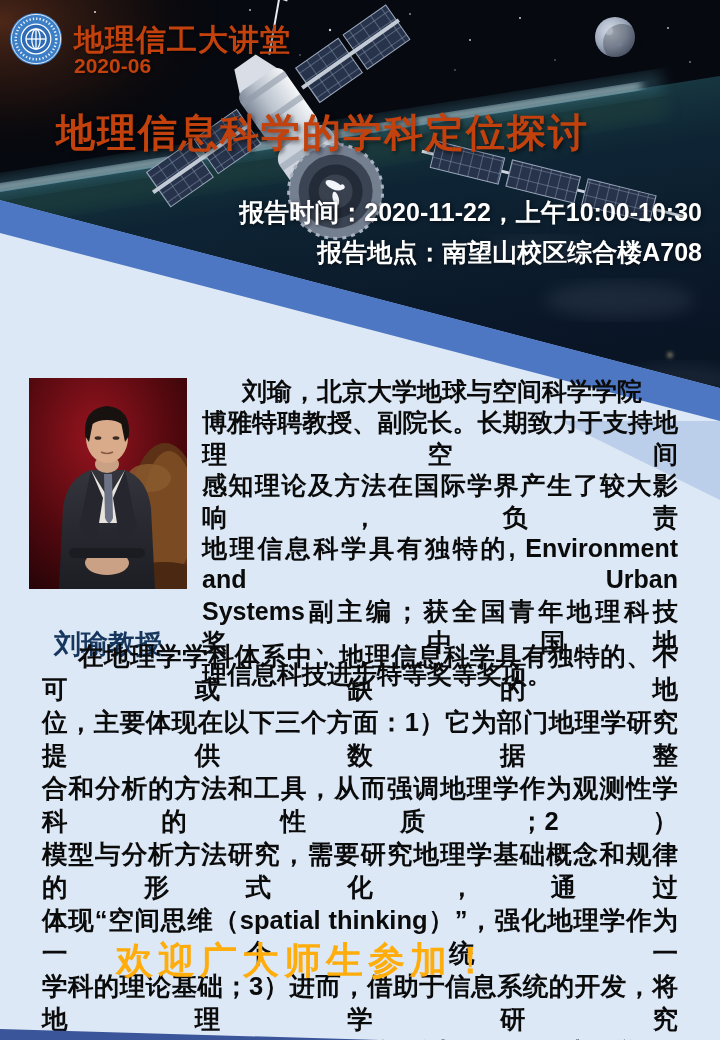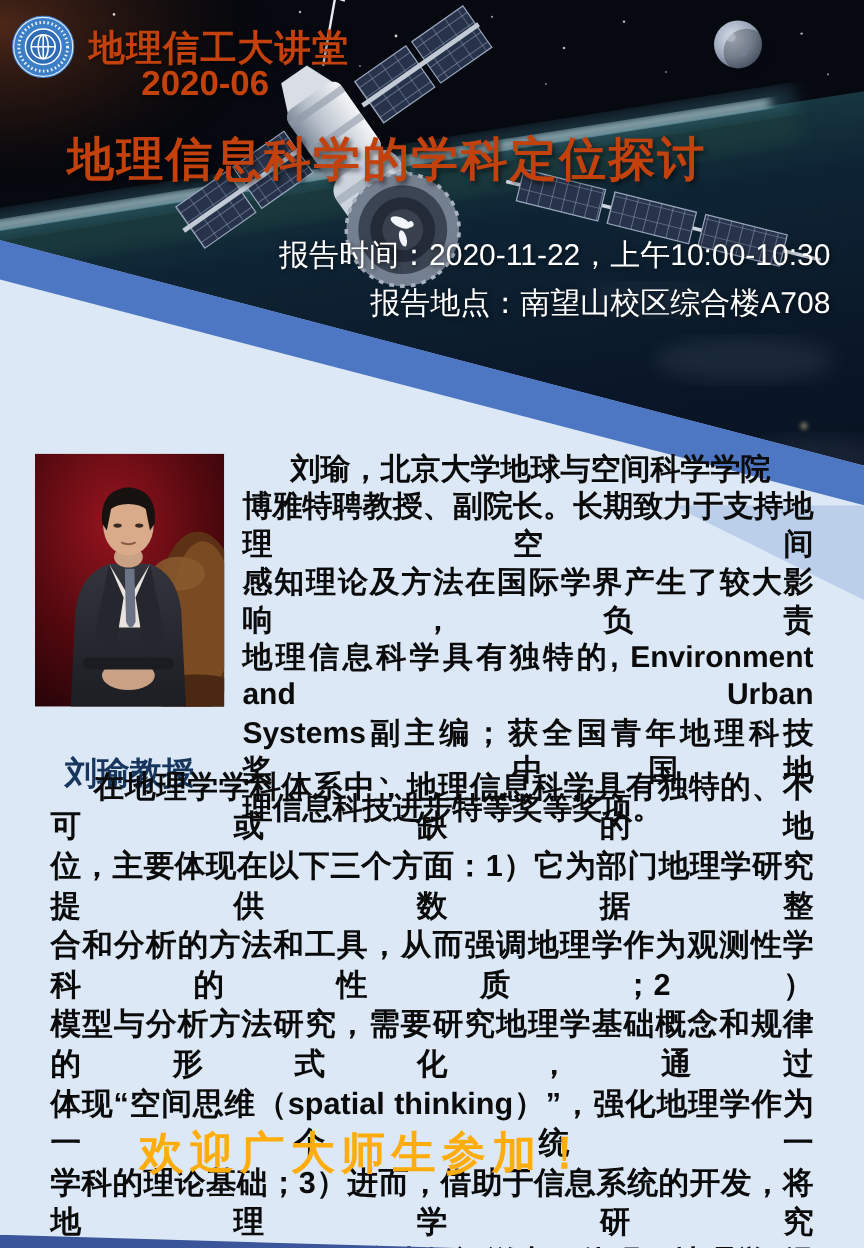--- a/index.html
+++ b/index.html
@@ -19,26 +19,26 @@
   .stripe2{position:absolute;top:0;left:0;width:720px;height:510px;pointer-events:none;
           clip-path:polygon(720px 421px,720px 500px,560px 421px);
           background:rgba(77,118,195,.22);}
   .bottom-wedge{position:absolute;left:0;bottom:0;width:720px;height:14px;pointer-events:none;
           clip-path:polygon(0 3px,380px 14px,0 14px);background:#3a5599;}
 
   
   .hero-text{position:absolute;color:#c2410c;font-weight:800;white-space:nowrap;}
   .series-title{left:74px;top:20px;width:226px;font-size:30px;letter-spacing:1px;
                 text-shadow:1px 1px 3px rgba(0,0,0,.6);}
-  .series-issue{left:58px;top:54px;width:226px;font-size:29px;text-align:center;
+  .series-issue{left:74px;top:54px;width:226px;font-size:21px;
                 text-shadow:1px 1px 3px rgba(0,0,0,.6);}
   .lecture-title{left:0;top:106px;width:720px;padding-left:56px;box-sizing:border-box;
                  text-align:left;font-size:39px;letter-spacing:2px;
                  text-shadow:2px 2px 4px rgba(0,0,0,.55);}
-  .sched{position:absolute;right:28px;color:#ffffff;font-weight:400;font-size:25px;
+  .sched{position:absolute;right:18px;color:#ffffff;font-weight:700;font-size:25px;
          white-space:nowrap;text-shadow:1px 1px 4px rgba(0,0,0,.65);}
   .sched.time{top:196px;}
   .sched.venue{top:236px;}
 
   
   .photo{position:absolute;left:29px;top:378px;width:158px;height:211px;overflow:hidden;}
   .speaker-name{position:absolute;left:29px;top:590px;width:158px;text-align:center;
                 font-size:27px;font-weight:800;color:#17365D;white-space:nowrap;margin-top:36px;}
 
   .bio{position:absolute;left:202px;top:376px;width:476px;

